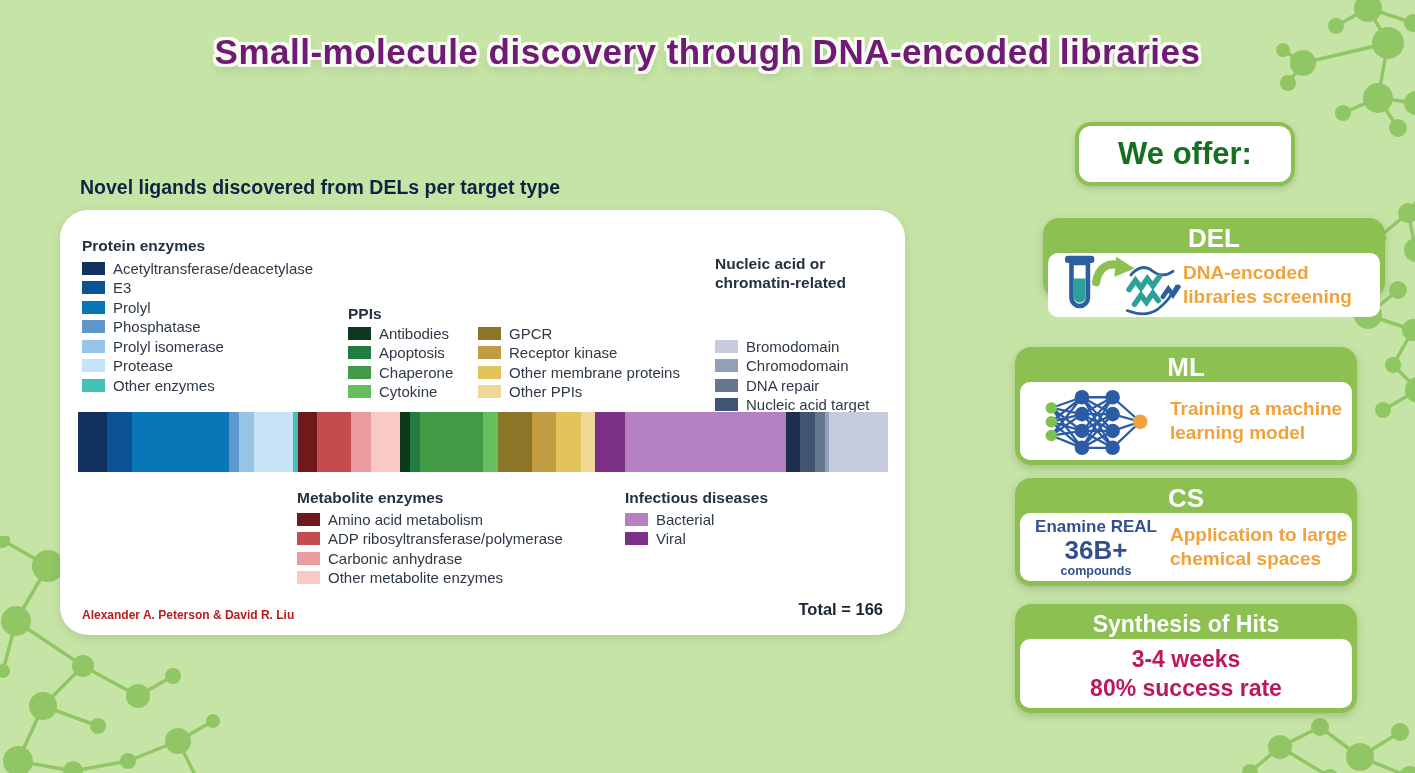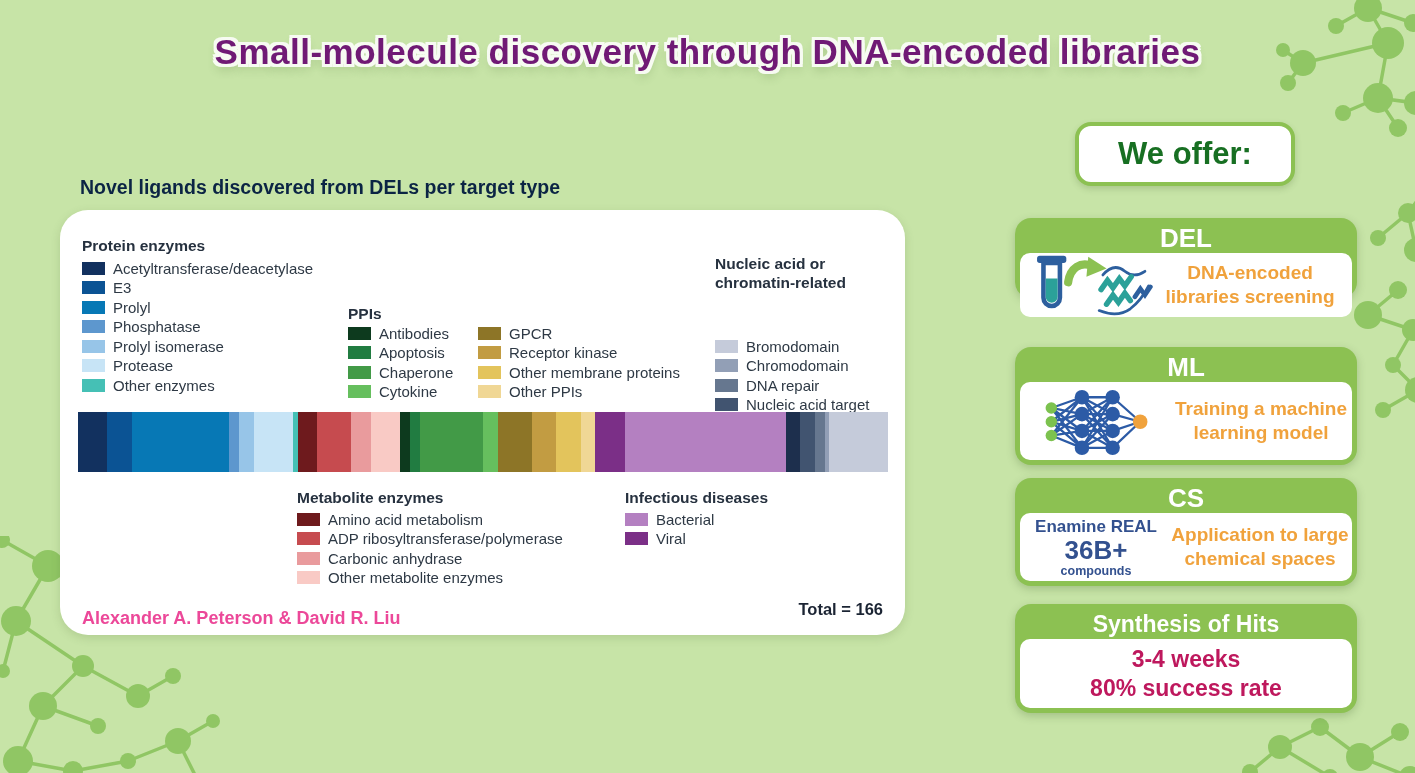--- a/index.html
+++ b/index.html
@@ -41,44 +41,44 @@
   .pos-nucleic   { left:655px; top:92px;margin-top:36px; }
   .pos-metab-h   { left:237px; top:278px; }
   .pos-metab     { left:237px; top:301px; }
   .pos-infect-h  { left:565px; top:278px; }
   .pos-infect    { left:565px; top:301px; }
 
   .stacked-bar { left:18px; top:202px; width:810px; height:60px; display:flex; }
   .bar-seg { height:100%; }
 
   .total-label { right:22px; top:390px; font-size:16.5px; font-weight:bold; color:#1b2433; }
-  .attribution { left:22px; top:398px; font-size:18px; font-weight:bold; color:#ec4899; }
+  .attribution { left:22px; top:398px; font-size:12px; font-weight:bold; color:#b91c1c; }
 
   
   .we-offer { position:absolute; left:1075px; top:122px; width:220px; height:64px; z-index:2;
     background:#ffffff; border:4px solid #8cc152; border-radius:16px;
     display:flex; align-items:center; justify-content:center;
     font-size:31px; font-weight:bold; color:#176f22;
     box-shadow:0 3px 6px rgba(70,100,45,.22); }
 
   .offer-card { position:absolute; left:1015px; width:342px; z-index:2;
     background:#8cc152; border-radius:16px; padding:5px;
     box-shadow:0 3px 8px rgba(70,100,45,.28); display:flex; flex-direction:column; }
   .offer-card .card-header { color:#ffffff; font-weight:bold; text-align:center;
     font-size:26px; line-height:30px; height:30px; flex:none; }
   .offer-card .card-body { background:#ffffff; border-radius:10px; flex:1;
     display:flex; align-items:center; justify-content:center; }
-  .card-del { top:218px; height:80px; }
+  .card-del { top:218px; height:80px;margin-left:28px; }
   .card-ml { top:347px; height:118px; }
   .card-cs { top:478px; height:108px; }
   .card-synthesis { top:604px; height:109px; }
   .card-synthesis .card-header { font-size:23px; }
 
   .orange-text { color:#f0a23c; font-weight:bold; font-size:19px; line-height:1.25;
-    text-align:center; }
+    }
   .del-text, .ml-text { width:190px; }
   .cs-text { width:180px; }
 
   .del-icon-wrap { width:128px; flex:none; display:flex; justify-content:center; }
   .ml-icon-wrap { width:150px; flex:none; display:flex; justify-content:center; }
 
   .cs-stat { width:148px; flex:none; text-align:center; color:#33518f; font-weight:bold; }
   .cs-stat .l1 { font-size:17px; line-height:19px; }
   .cs-stat .l2 { font-size:26px; line-height:28px; }
   .cs-stat .l3 { font-size:12.5px; line-height:14px; }

